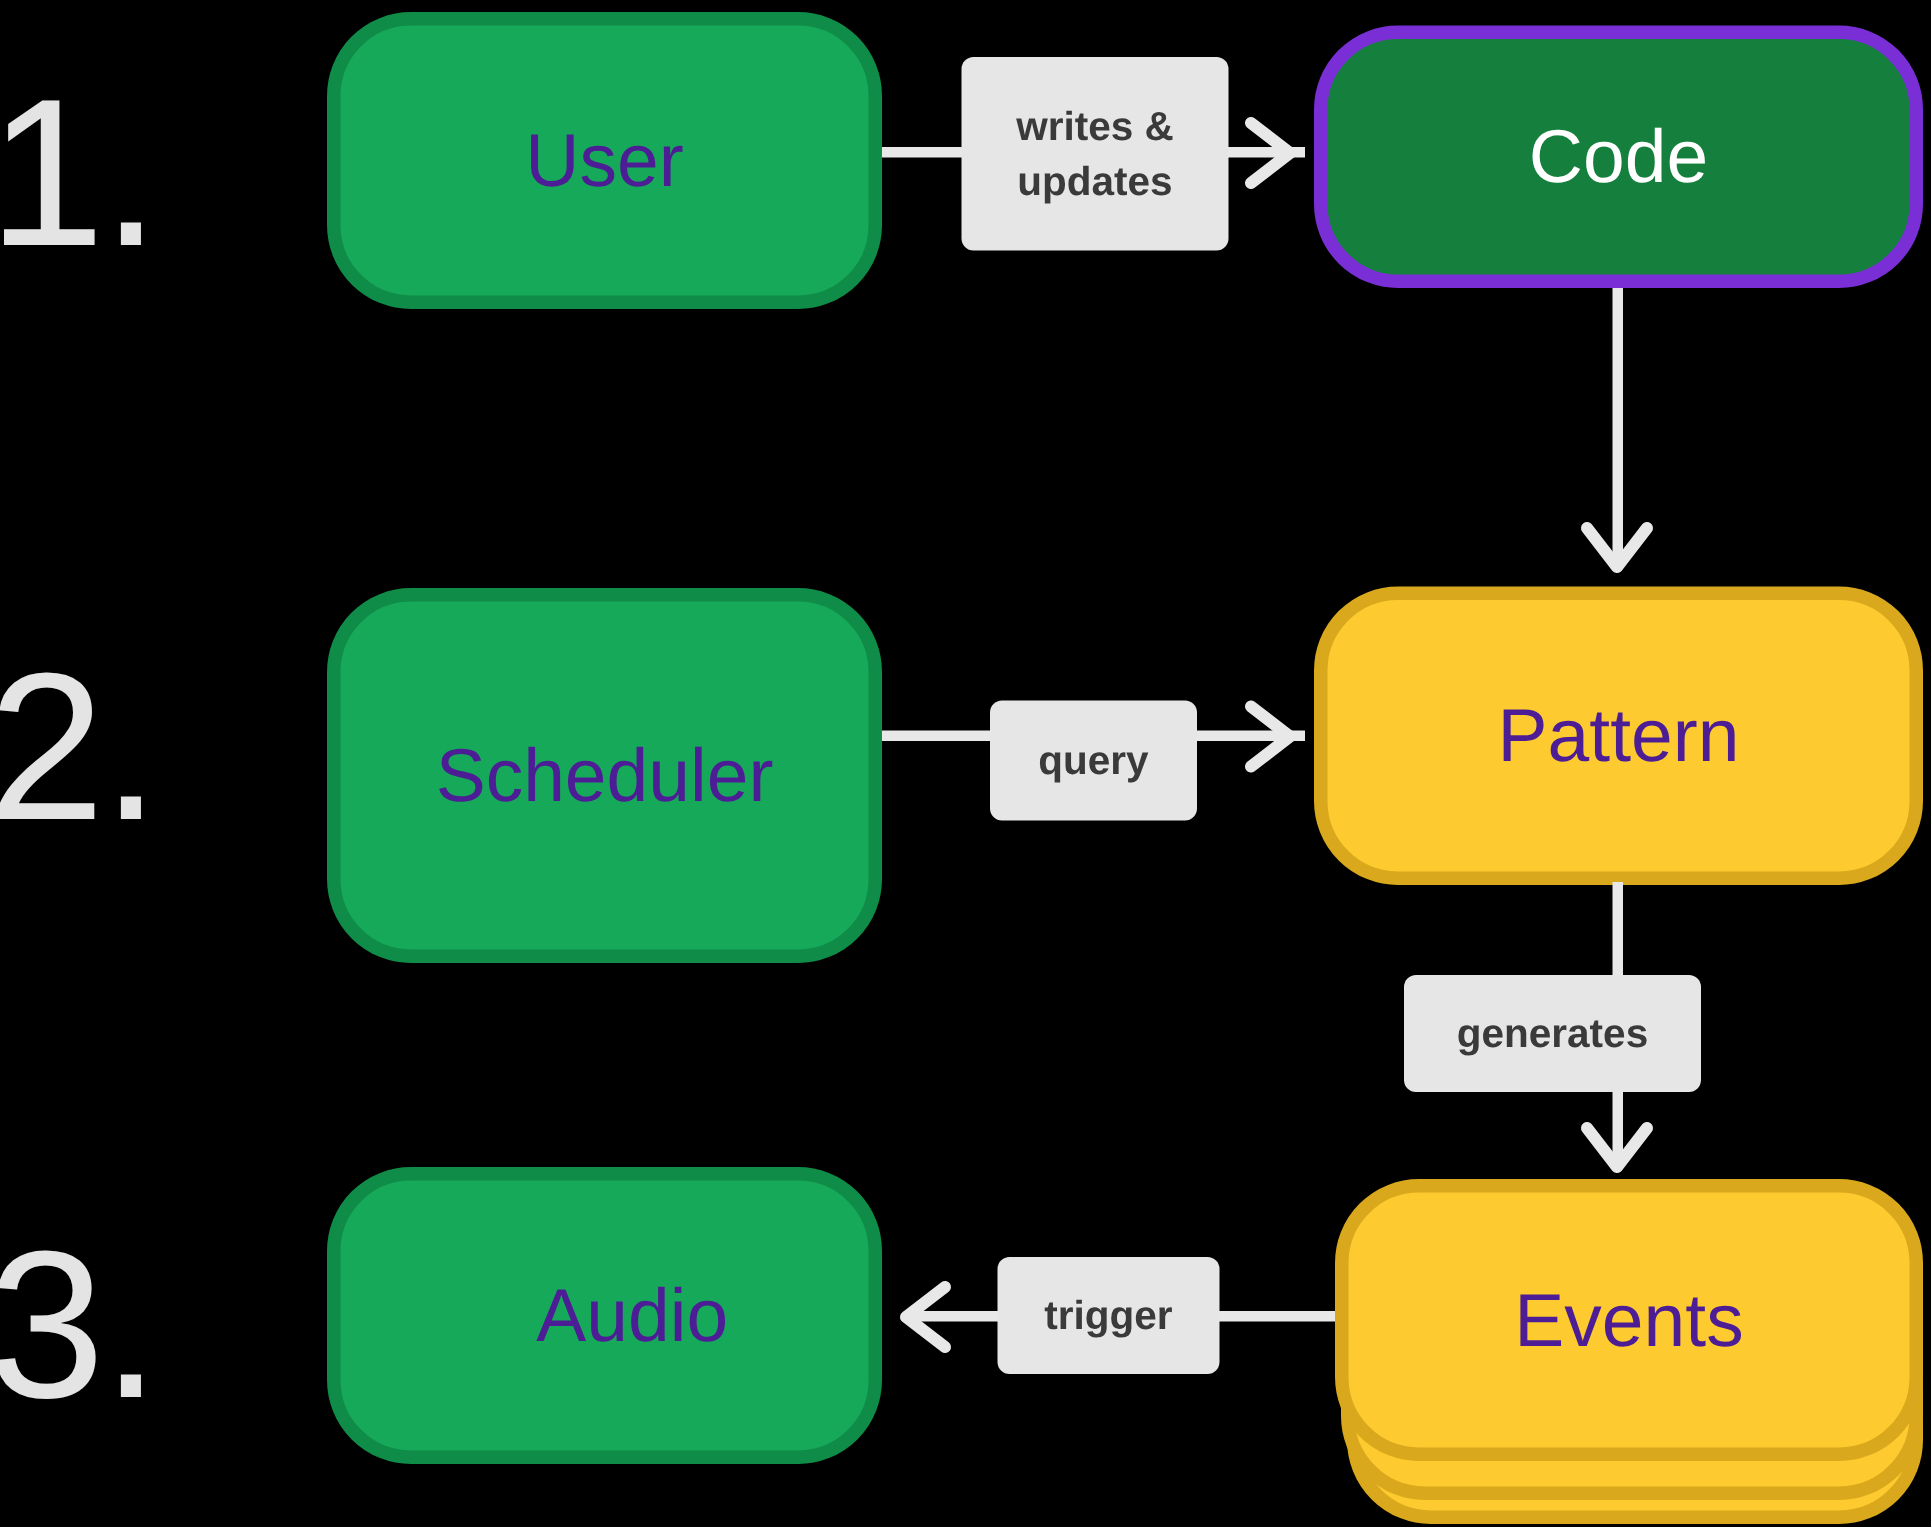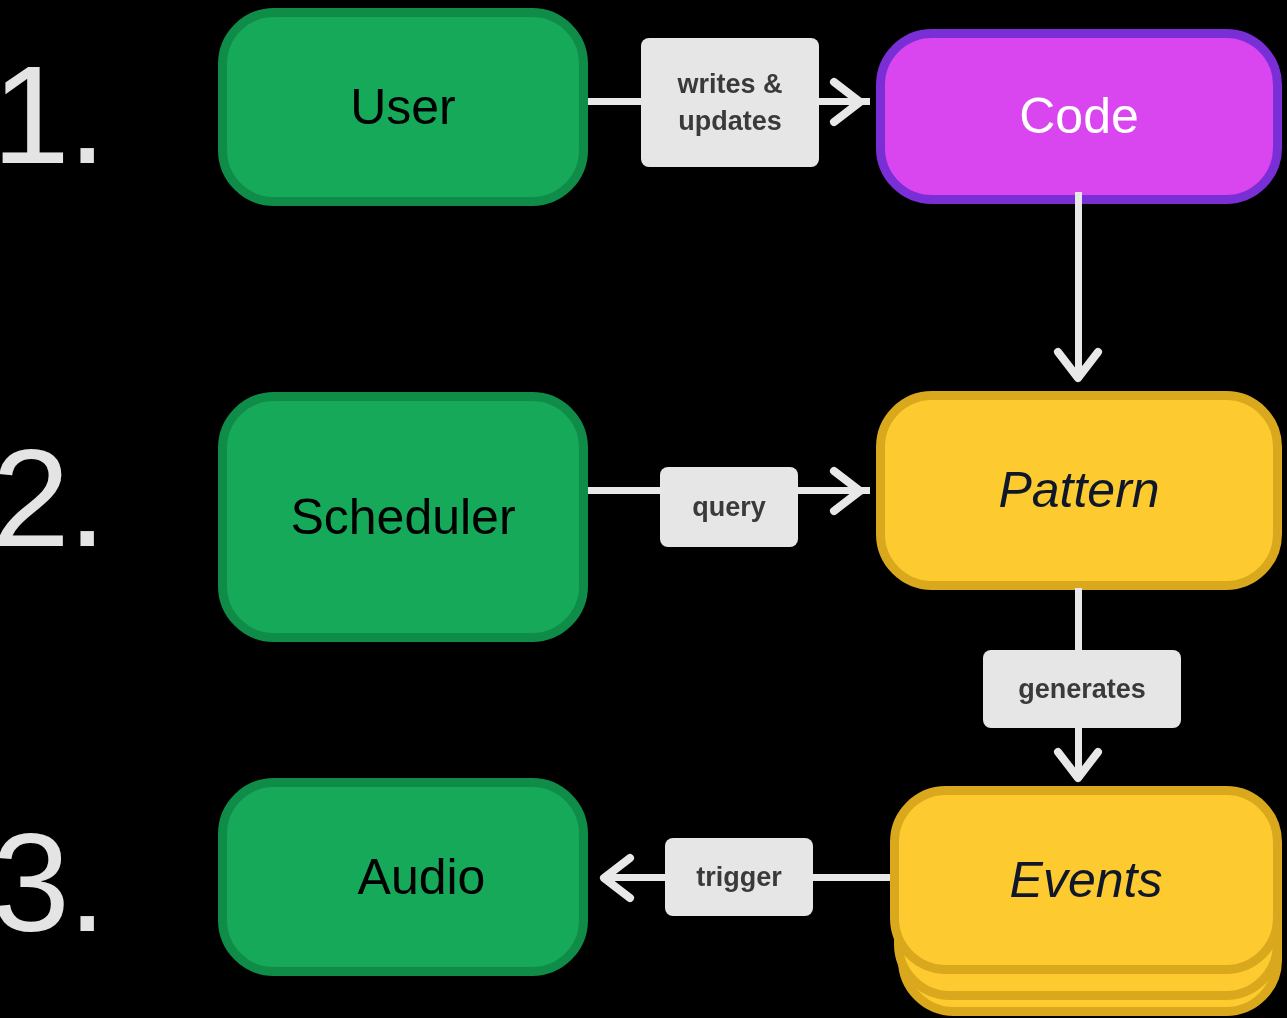--- a/index.html
+++ b/index.html
@@ -49,34 +49,33 @@
     font-size: 50px;
     font-weight: 400;
     line-height: 1.05;
     letter-spacing: 0px;
   }
 
   .node.green {
     background: #17a95a;
     border-color: #0f8c48;
   }
-  .node.green .node-label { color: #000000; }
+  .node.green .node-label { color: #4c1d95; }
 
   .node.purple {
-    background: #d946ef;
+    background: #15803d;
     border-color: #7a2fd6;
-    margin-top: 12px;
   }
   .node.purple .node-label { color: #ffffff; }
 
   .node.yellow {
     background: #fdcb2f;
     border-color: #d9a81c;
   }
-  .node.yellow .node-label { color: #0f172a; font-style: italic; }
+  .node.yellow .node-label { color: #4c1d95; }
 
   
   .stack-layer {
     position: absolute;
     box-sizing: border-box;
     border-radius: 56px;
     border: 9px solid #d9a81c;
     background: #fdcb2f;
   }
 
@@ -160,21 +159,21 @@
     <span class="node-label">Pattern</span>
   </div>
 
   <div class="edge-label" style="left:660px; top:450px; width:138px; height:80px;margin-top:17px;">query</div>
 
   <div class="edge-line" style="left:1075px; top:588px; width:7px; height:186px;"></div>
   <svg class="arrowhead" style="left:1048px; top:734px; width:60px; height:56px;" viewBox="0 0 60 56">
     <path d="M 10 18 L 30 44 L 50 18"></path>
   </svg>
 
-  <div class="edge-label" style="left:983px; top:650px; width:198px; height:78px;">generates</div>
+  <div class="edge-label" style="left:936px; top:650px; width:198px; height:78px;">generates</div>
 
   <div class="edge-line" style="left:610px; top:874px; width:288px; height:7px;"></div>
   <svg class="arrowhead" style="left:592px; top:848px; width:56px; height:60px;" viewBox="0 0 56 60">
     <path d="M 38 10 L 12 30 L 38 50"></path>
   </svg>
 
   <div class="node green" style="left:218px; top:778px; width:370px; height:198px;padding-left:37px;">
     <span class="node-label">Audio</span>
   </div>
 

